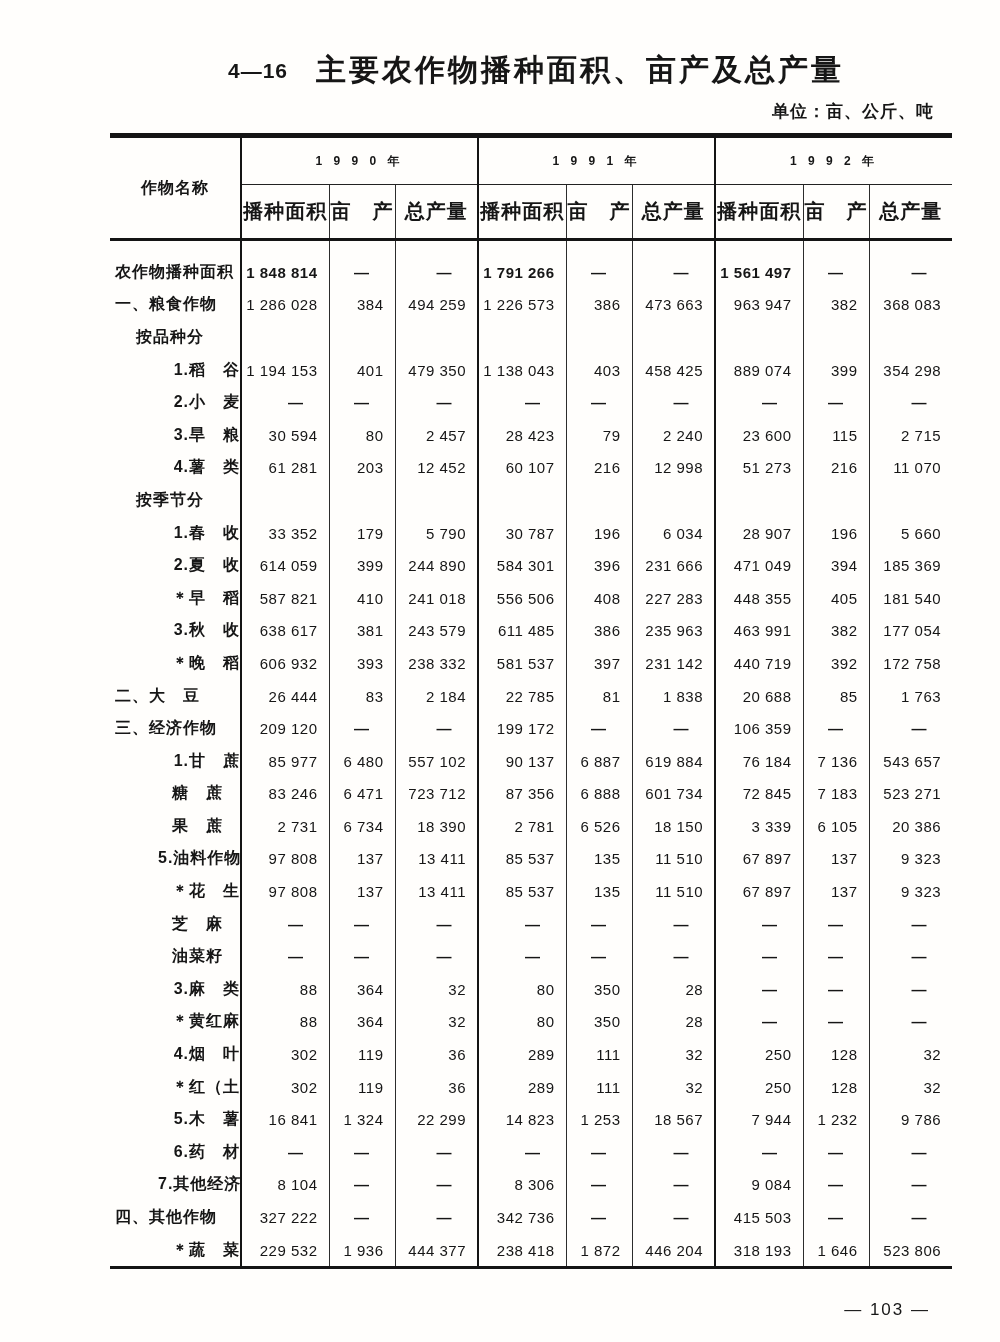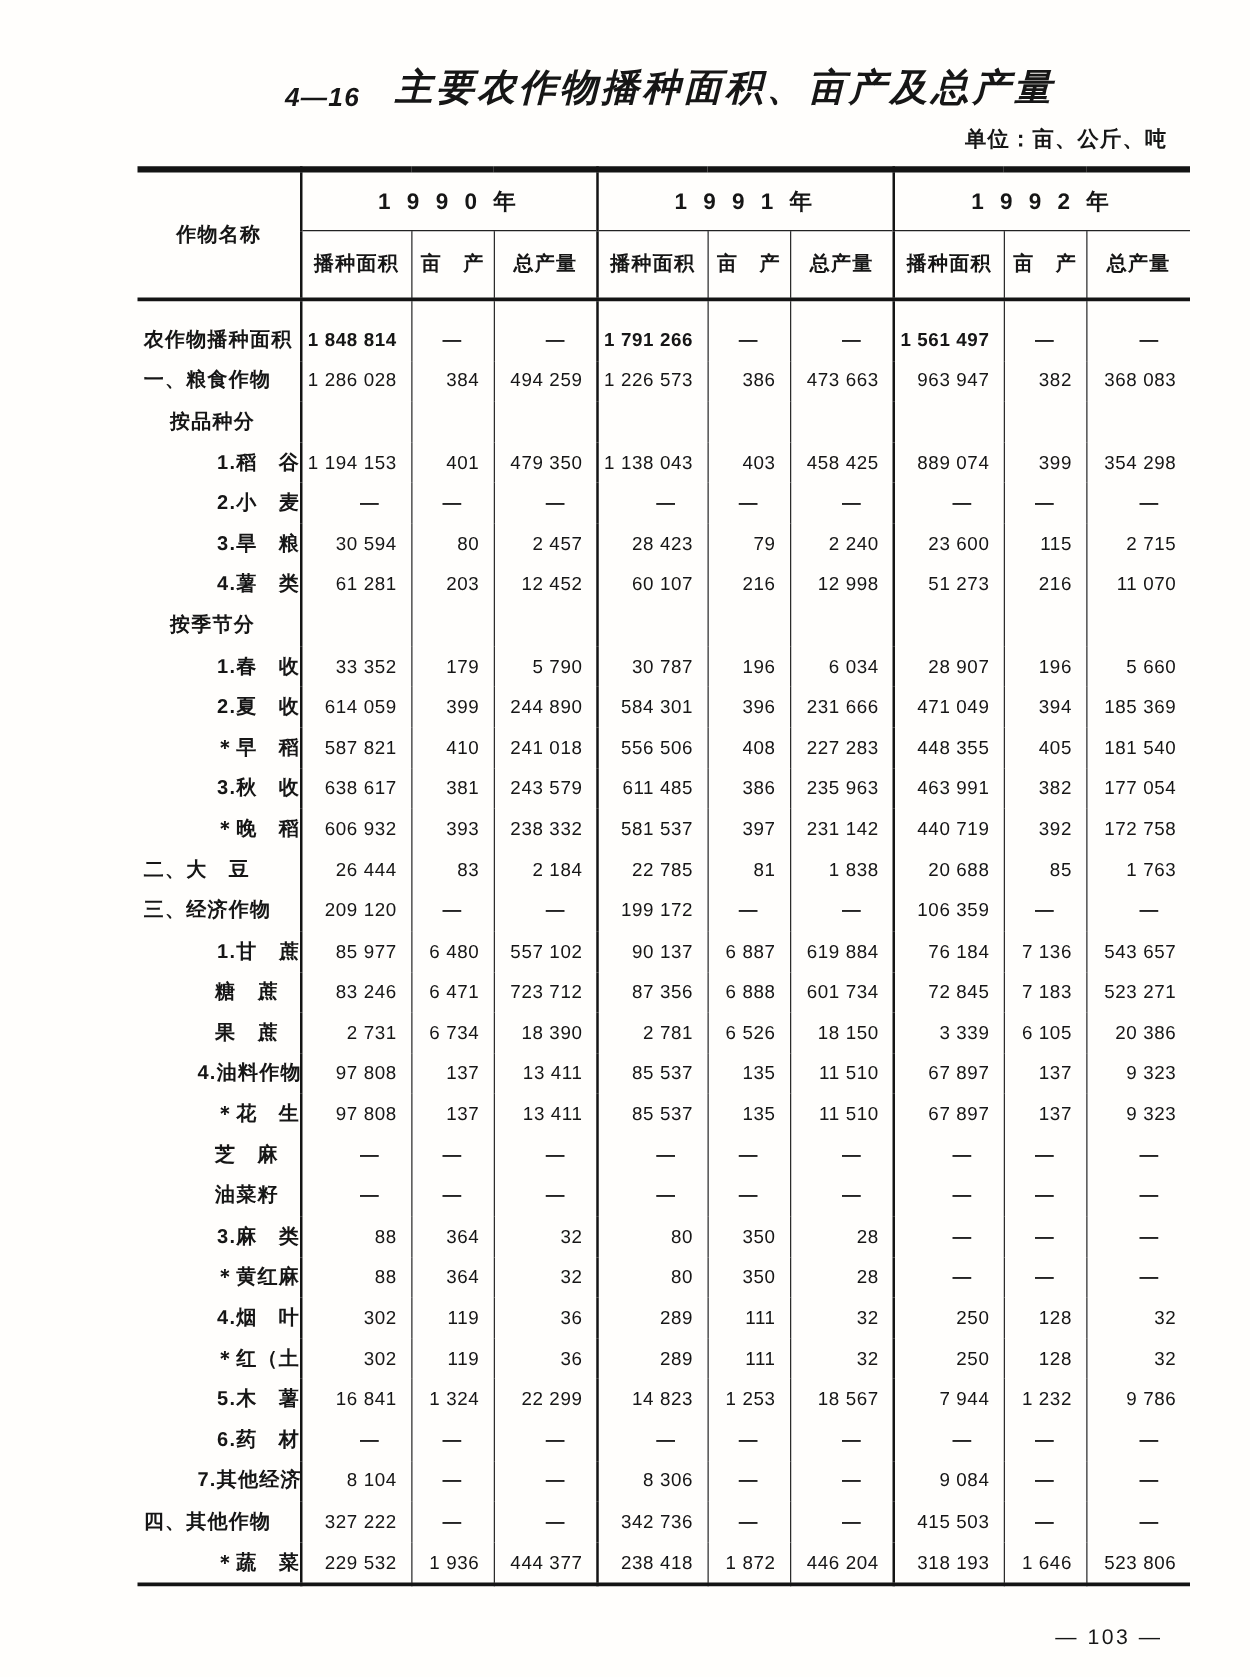--- a/index.html
+++ b/index.html
@@ -1,33 +1,33 @@
 <!DOCTYPE html>
 <html><head>
 <meta charset="utf-8">
 <style>
   html,body{margin:0;padding:0;background:#ffffff;}
   .page{position:relative;width:1000px;height:1342px;background:#fffefc;color:#161616;
         font-family:"Liberation Sans","DejaVu Sans",sans-serif;overflow:hidden;}
 
-  .title-row{position:absolute;left:228px;top:50px;display:flex;align-items:flex-end;gap:28px;font-style:italic;}
+  .title-row{position:absolute;left:228px;top:50px;display:flex;align-items:center;gap:28px;}
   .table-no{font-size:21px;font-weight:bold;letter-spacing:1px;}
   .page-title{font-size:30px;font-weight:bold;letter-spacing:3px;}
 
   .unit-note{position:absolute;right:66px;top:100px;font-size:17px;font-weight:bold;letter-spacing:1px;}
 
   table.stat{position:absolute;left:110px;top:133px;width:842px;border-collapse:collapse;
              table-layout:fixed;border-top:5px solid #141414;border-bottom:3px solid #141414;}
   col.c-label{width:131px;}
   col.c-area{width:88px;} col.c-yield{width:66px;} col.c-total{width:83px;}
 
   thead th{font-weight:bold;font-size:16px;padding:0;}
   th.corner{border-right:1.5px solid #222;font-size:16px;letter-spacing:1px;}
-  th.year{height:46px;border-bottom:1.5px solid #222;letter-spacing:4px;font-size:18px;}
-  th.sub{height:53px;font-size:16px;letter-spacing:1px;}
+  th.year{height:46px;border-bottom:1.5px solid #222;letter-spacing:4px;font-size:12px;}
+  th.sub{height:53px;font-size:20px;letter-spacing:1px;}
   thead tr.subrow th{border-bottom:0;}
   table.stat thead{border-bottom:3px solid #141414;}
 
   
   .v1{border-left:1px solid #2c2c2c;}      
   .vy{border-left:2px solid #141414;}      
 
   tbody td{height:32.6px;font-size:15px;padding:0;white-space:nowrap;overflow:hidden;}
   tbody tr.spacer td{height:15px;border-bottom:0;}
   td.label{font-weight:600;font-size:16px;letter-spacing:1px;border-right:1px solid #2c2c2c;}
@@ -308,21 +308,21 @@
           <td class="num v1">6 734</td>
           <td class="num v1">18 390</td>
           <td class="num vy">2 781</td>
           <td class="num v1">6 526</td>
           <td class="num v1">18 150</td>
           <td class="num vy">3 339</td>
           <td class="num v1">6 105</td>
           <td class="num v1">20 386</td>
         </tr>
         <tr>
-          <td class="label ind2">4.油料作物</td>
+          <td class="label ind2">5.油料作物</td>
           <td class="num vy">97 808</td>
           <td class="num v1">137</td>
           <td class="num v1">13 411</td>
           <td class="num vy">85 537</td>
           <td class="num v1">135</td>
           <td class="num v1">11 510</td>
           <td class="num vy">67 897</td>
           <td class="num v1">137</td>
           <td class="num v1">9 323</td>
         </tr>

